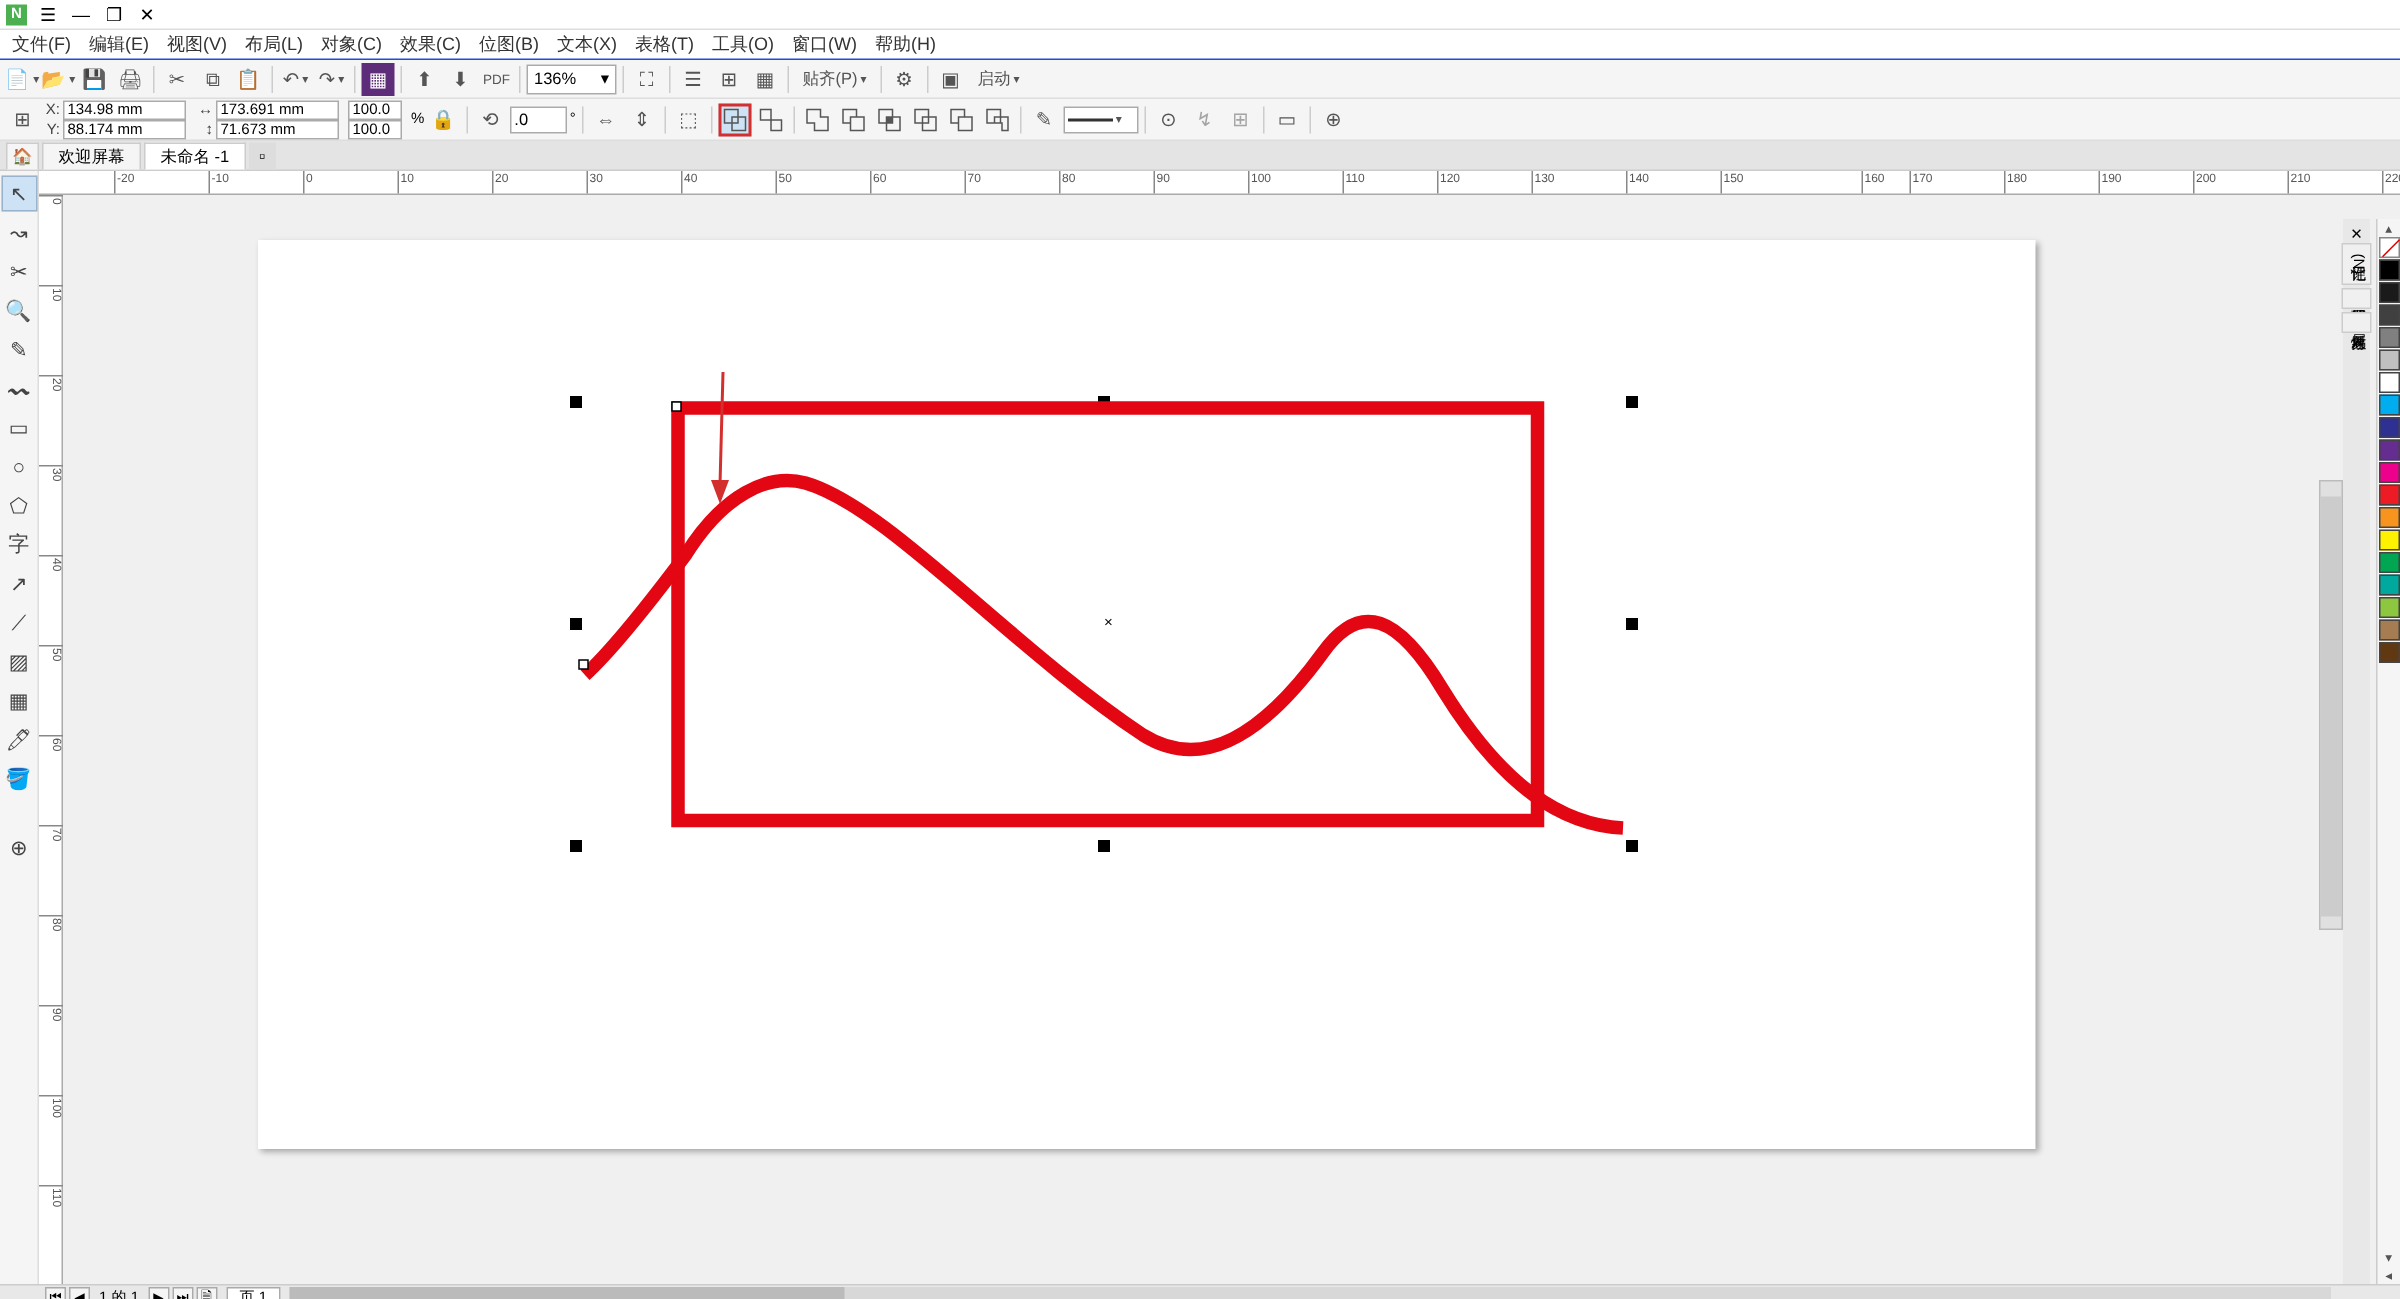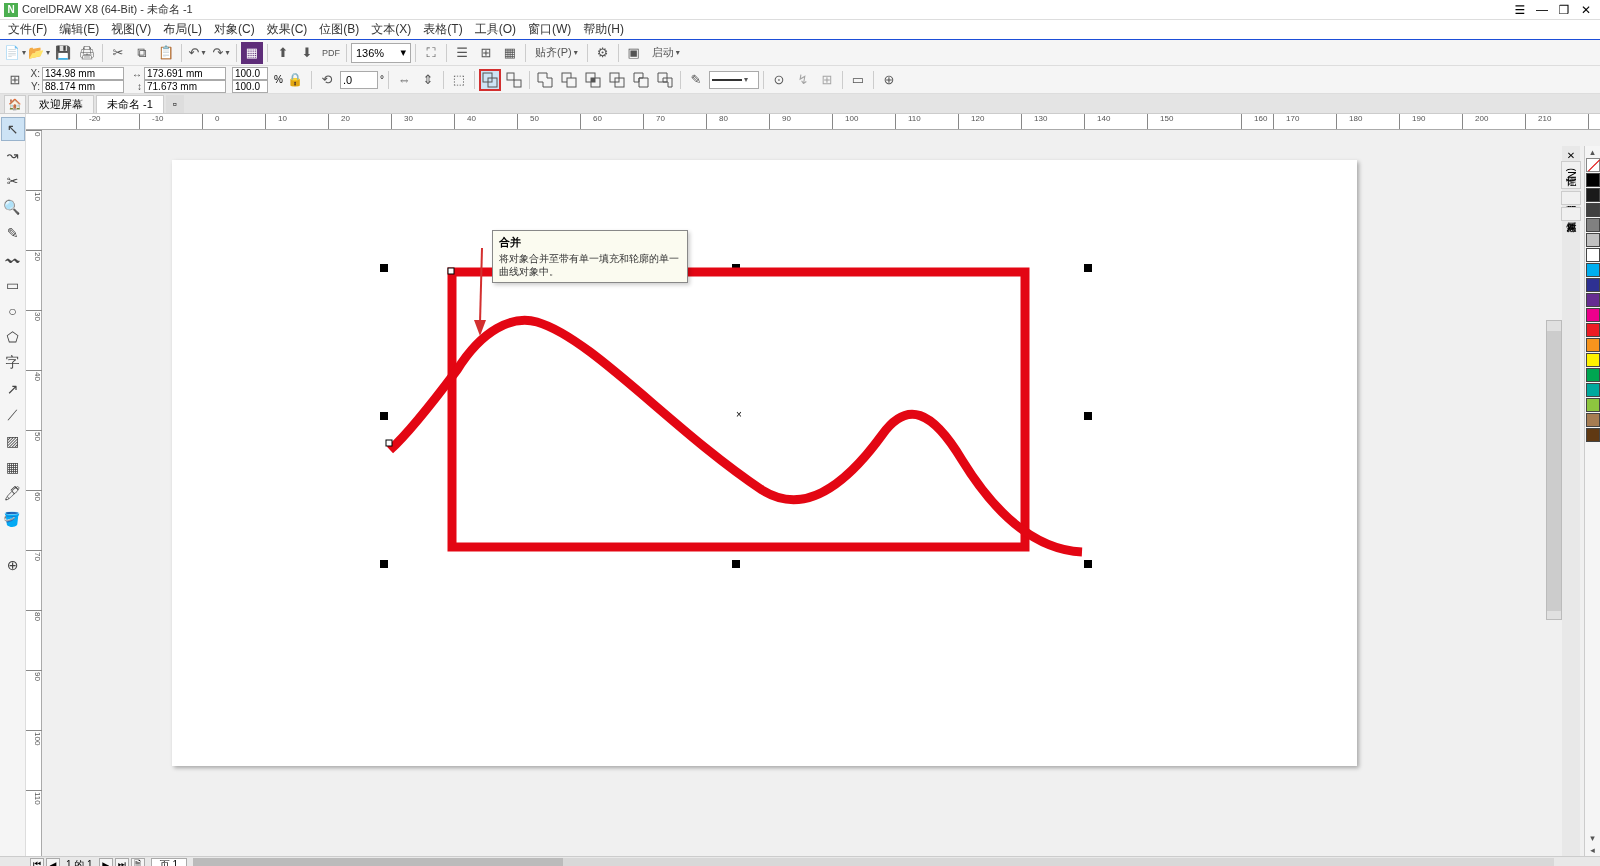--- a/index.html
+++ b/index.html
@@ -29,21 +29,21 @@
 .home-tab { width: 22px; height: 18px; background: #f5f5f5; display: flex; align-items: center; justify-content: center; font-size: 11px; border: 1px solid #ccc; border-bottom: none; margin-right: 2px; }
 .tab { height: 18px; padding: 0 10px; background: #f5f5f5; border: 1px solid #ccc; border-bottom: none; font-size: 11px; display: flex; align-items: center; margin-right: 2px; cursor: pointer; }
 .tab.active { background: #fff; }
 .tab-add { width: 18px; height: 18px; background: #ddd; display: flex; align-items: center; justify-content: center; font-size: 12px; cursor: pointer; }
 .workspace { display: flex; height: 742px; position: relative; }
 .toolbox { width: 26px; background: #f5f5f5; border-right: 1px solid #ddd; display: flex; flex-direction: column; padding-top: 2px; }
 .tool-btn { width: 24px; height: 24px; display: flex; align-items: center; justify-content: center; cursor: pointer; font-size: 14px; color: #444; margin: 1px auto; }
 .tool-btn.active { background: #cde3f5; border: 1px solid #99b3cc; }
 .canvas-area { flex: 1; display: flex; flex-direction: column; background: #fff; position: relative; }
 .ruler-h { height: 16px; background: #fff; border-bottom: 1px solid #aaa; position: relative; overflow: hidden; font-size: 8px; color: #555; }
-.ruler-h .tick { position: absolute; top: 0; height: 16px; border-left: 1px solid #888; padding-left: 12px; line-height: 10px; }
+.ruler-h .tick { position: absolute; top: 0; height: 16px; border-left: 1px solid #888; padding-left: 1px; line-height: 10px; }
 .ruler-unit { position: absolute; right: 30px; top: 18px; font-size: 9px; background: #f0f0f0; padding: 0 2px; }
 .canvas-body { flex: 1; display: flex; overflow: hidden; }
 .ruler-v { width: 16px; background: #fff; border-right: 1px solid #aaa; position: relative; font-size: 8px; color: #555; }
 .ruler-v .vtick { position: absolute; left: 0; width: 16px; border-top: 1px solid #888; padding-top: 1px; writing-mode: vertical-rl; text-orientation: mixed; line-height: 10px; }
 .canvas-viewport { flex: 1; background: #f0f0f0; position: relative; overflow: hidden; }
 .page { position: absolute; left: 130px; top: 30px; width: 1185px; height: 606px; background: #fff; box-shadow: 2px 2px 4px rgba(0,0,0,.3); }
 .tooltip { position: absolute; left: 450px; top: 100px; width: 196px; background: #fbfbf0; border: 1px solid #888; padding: 4px 6px; font-size: 11px; box-shadow: 2px 2px 4px rgba(0,0,0,.2); z-index: 50; }
 .tooltip .tt-title { font-weight: bold; margin-bottom: 2px; }
 .tooltip .tt-body { font-size: 10px; color: #333; line-height: 1.3; }
 .arrow-annotation { position: absolute; left: 430px; top: 118px; z-index: 49; }
@@ -64,21 +64,20 @@
 .hscroll-thumb { position: absolute; left: 0; width: 370px; height: 14px; background: #bbb; }
 .fill-dd { width: 40px; height: 18px; border: 1px solid #aaa; background: #fff; display: inline-flex; align-items: center; gap: 2px; padding: 0 2px; }
 .fill-dd .caret { font-size: 8px; color: #555; }
 svg.icon { width: 16px; height: 16px; }
 </style>
 </head>
 <body>
 
 <div class="titlebar">
   <span class="logo">N</span>
-  <span class="title">CorelDRAW X8 (64-Bit) - 未命名 -1</span>
   <div class="win-controls">
     <span>☰</span>
     <span>—</span>
     <span>❐</span>
     <span>✕</span>
   </div>
 </div>
 
 <div class="menubar">
   <span class="menu-item">文件(F)</span>
@@ -315,24 +314,20 @@
           <div class="vtick" style="top: 360px;">60</div>
           <div class="vtick" style="top: 420px;">70</div>
           <div class="vtick" style="top: 480px;">80</div>
           <div class="vtick" style="top: 540px;">90</div>
           <div class="vtick" style="top: 600px;">100</div>
           <div class="vtick" style="top: 660px;">110</div>
         </div>
       <div class="canvas-viewport">
         <div class="page"></div>
 
-        <div class="tooltip">
-          <div class="tt-title">合并</div>
-          <div class="tt-body">将对象合并至带有单一填充和轮廓的单一曲线对象中。</div>
-        </div>
 
         <svg class="arrow-annotation" width="30" height="90">
           <line x1="10" y1="0" x2="8" y2="75" stroke="#d32f2f" stroke-width="2"></line>
           <polygon points="8,88 2,72 14,72" fill="#d32f2f"></polygon>
         </svg>
 
         <svg width="760" height="340" style="position:absolute;left:320px;top:120px">
 
           <rect x="18" y="14" width="8" height="8" fill="#000"></rect>
           <rect x="370" y="14" width="8" height="8" fill="#000"></rect>

